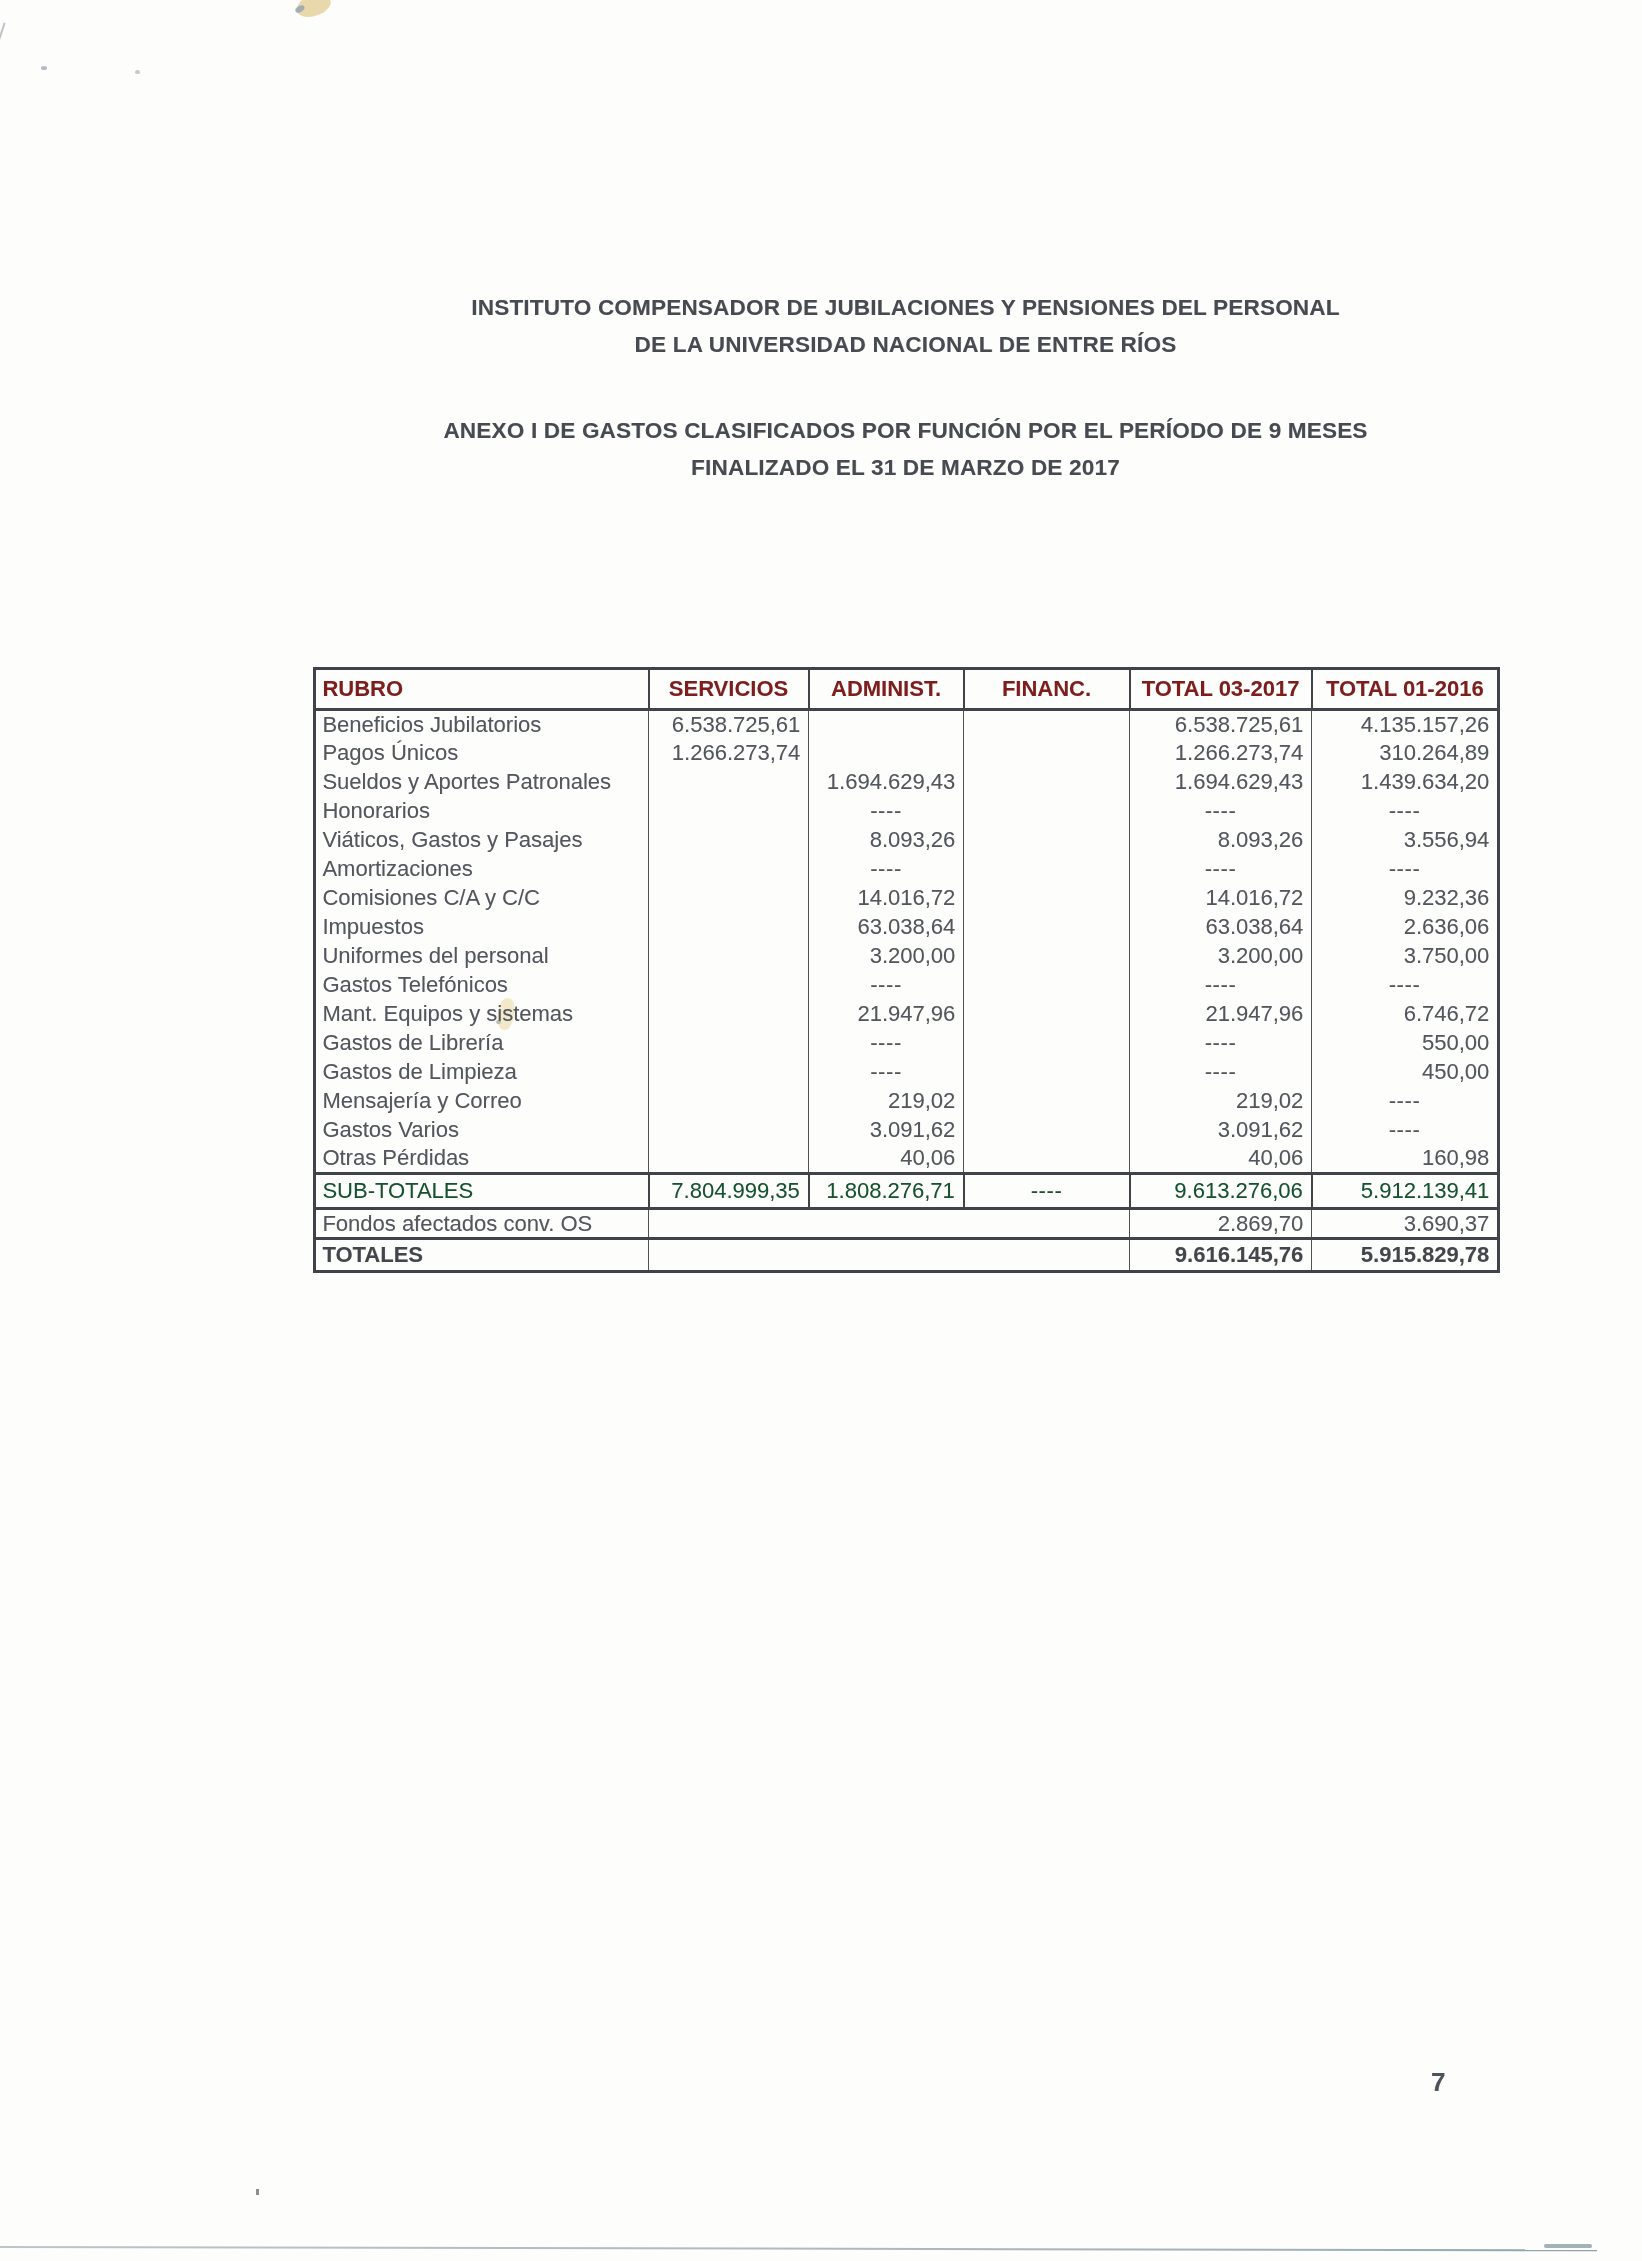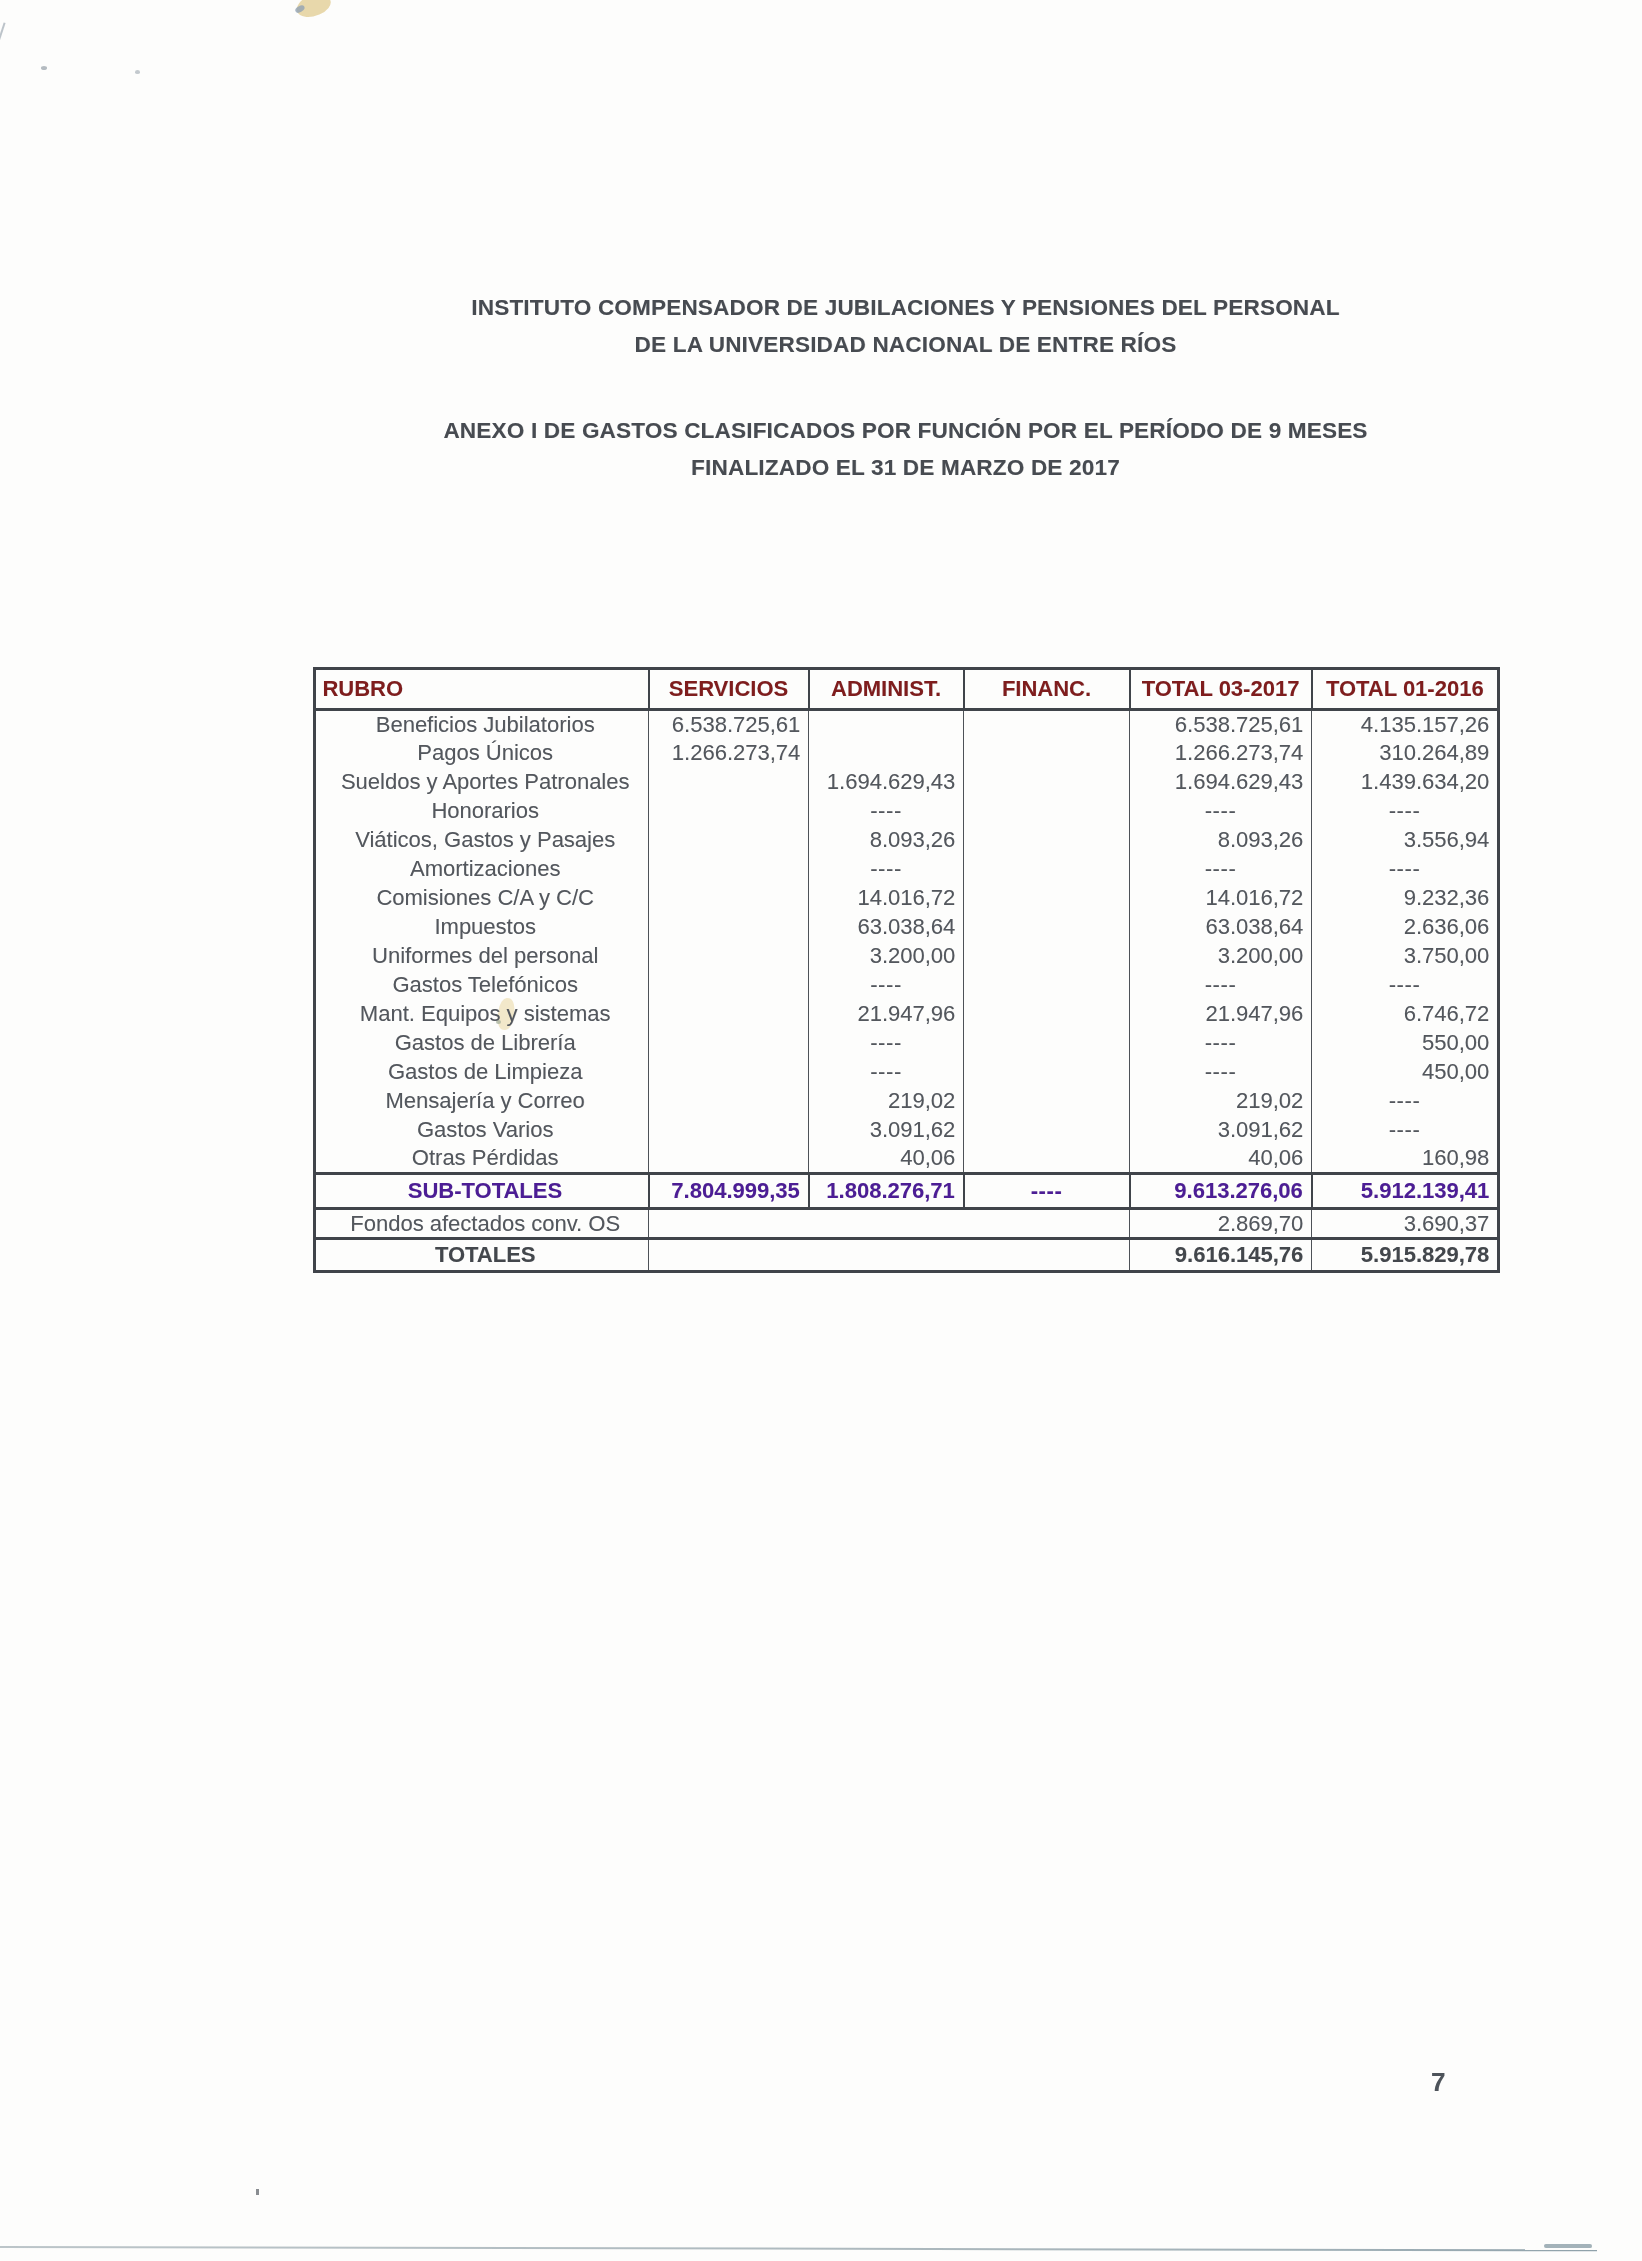--- a/index.html
+++ b/index.html
@@ -44,29 +44,29 @@
     white-space:nowrap; overflow:hidden;
   }
   thead th.h-rubro { text-align:left; padding-left:6.4px; }
 
   tbody td {
     height:29px; padding:0;
     border-right:1.9px solid #4d5257;
     white-space:nowrap; overflow:hidden;
     vertical-align:middle;
   }
-  td.c-rubro { text-align:center; padding-left:6.4px; }
+  td.c-rubro { text-align:left; padding-left:6.4px; }
   td.c-num   { text-align:right; padding-right:7.7px; }
   td.dash    { text-align:center; padding-right:0; letter-spacing:0.6px; }
 
   tr.row-subtotals td {
     border-top:3.2px solid #40444a;
     border-bottom:3.2px solid #40444a;
     border-right:2.6px solid #40444a;
-    font-weight:bold; color:#4c1d95; height:35px;
+    font-weight:normal; color:#14532d; height:35px;
   }
   tr.row-fondos td {
     border-bottom:3.2px solid #40444a;
     height:30px;
     margin-top:16px;
   }
   tr.row-fondos td.c-merged { border-right:1.9px solid #4d5257; }
   tr.row-totales td { font-weight:bold; color:#43474c; height:33px; }
   tr.row-totales td.c-merged { border-right:1.9px solid #4d5257; }
 

